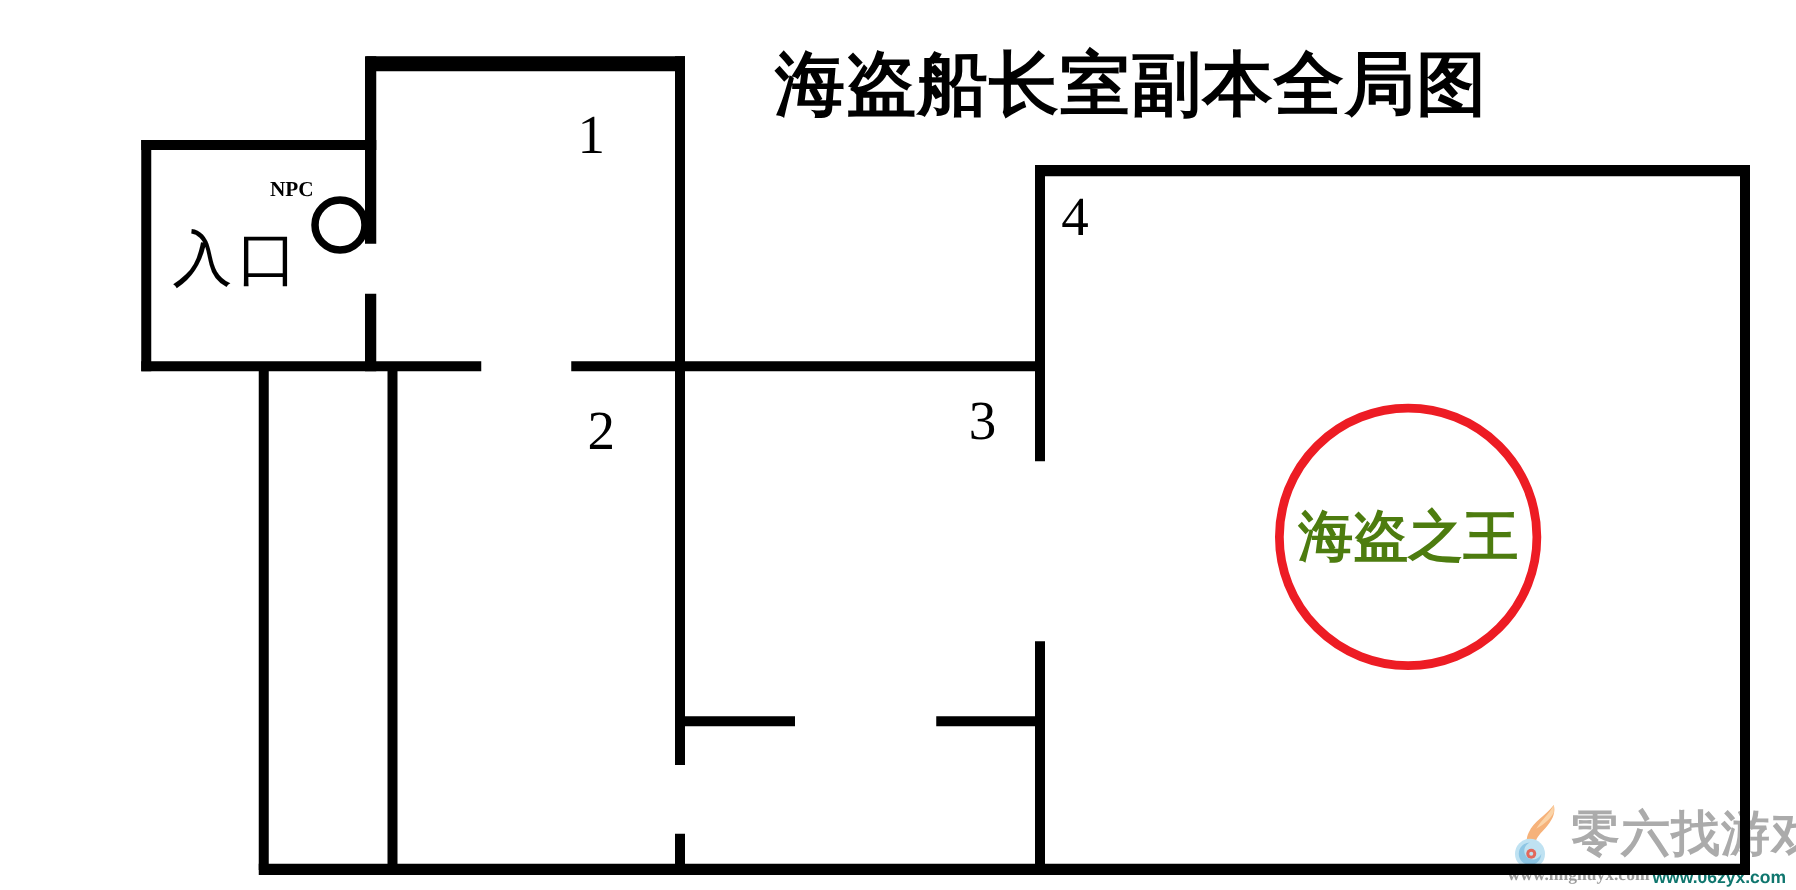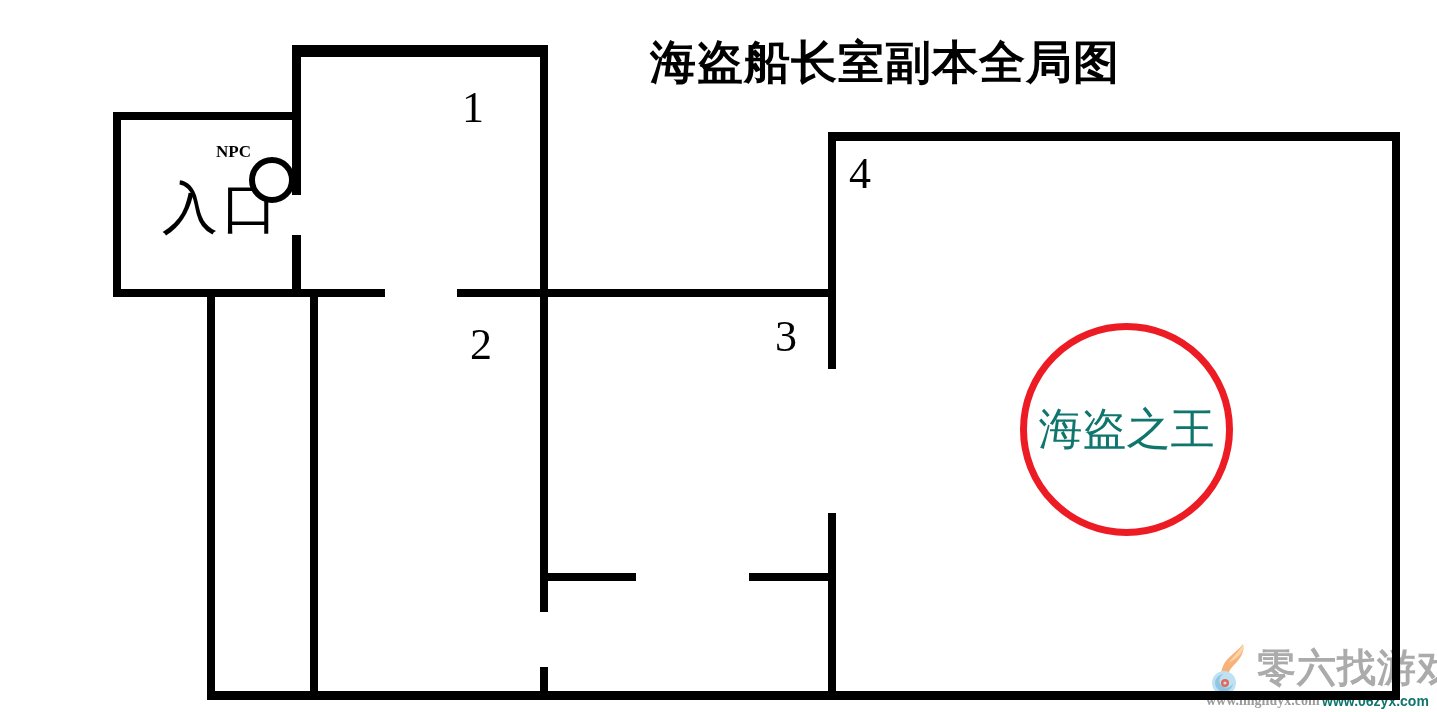--- a/index.html
+++ b/index.html
@@ -25,29 +25,29 @@
   .label {
     position: absolute;
     color: #000000;
     line-height: 1;
     white-space: nowrap;
     z-index: 4;
   }
   #title {
     left: 620px; top: 40px; width: 530px;
     text-align: center;
-    font-size: 46px;
+    font-size: 56px;
     font-weight: bold;
     letter-spacing: 1px;
   }
   #room-label-1 { left: 462px; top: 86px;  font-size: 44px; }
   #room-label-2 { left: 470px; top: 323px; font-size: 44px; }
   #room-label-3 { left: 775px; top: 315px; font-size: 44px; }
   #room-label-4 { left: 849px; top: 152px; font-size: 44px; }
-  #entrance-label { left: 162px; top: 184px; font-size: 56px; letter-spacing: 4px; font-family: Liberation Mono, monospace; }
+  #entrance-label { left: 138px; top: 184px; font-size: 48px; letter-spacing: 4px; }
   #npc-label { left: 216px; top: 143px; font-size: 17px; font-weight: bold; text-align: right; }
   #npc-circle {
     position: absolute;
     left: 249px; top: 157px;
     width: 46px; height: 46px;
     border: 6px solid #000000;
     border-radius: 50%;
     box-sizing: border-box;
     background: #ffffff;
     z-index: 5;
@@ -135,21 +135,21 @@
   <div id="room-label-2" class="label">2</div>
   <div id="room-label-3" class="label">3</div>
   <div id="room-label-4" class="label">4</div>
 
   <div id="entrance-label" class="label">入口</div>
 
   <div id="npc-label" class="label">NPC</div>
   <div id="npc-circle"></div>
 
   <div id="boss-circle" style="border: 7px solid rgb(237, 28, 36);">
-    <span id="boss-label" style="color: #0f766e;">海盗之王</span>
+    <span id="boss-label" style="color: #4d7c0f; font-weight: bold;">海盗之王</span>
   </div>
 
   <div id="watermark">
     <svg id="flame-logo-icon" viewBox="0 0 58 54" xmlns="http://www.w3.org/2000/svg">
       <path d="M40 1 C33 10 24 14 20 23 C16 31 20 38 27 41 C23 34 25 28 31 22 C38 15 42 8 40 1 Z" fill="#f6b27a"></path>
       <path d="M40 1 C36 9 30 13 26 20 C31 17 37 13 40 7 Z" fill="#fbd4a8"></path>
       <circle cx="21" cy="40" r="12" fill="#bfe2f2"></circle>
       <path d="M21 31 a9 9 0 1 0 9 9 a7 7 0 1 1 -9 -9 Z" fill="#8ec6e4"></path>
       <circle cx="22" cy="40" r="4" fill="#e2685c"></circle>
       <circle cx="22" cy="40" r="1.6" fill="#bfe2f2"></circle>

